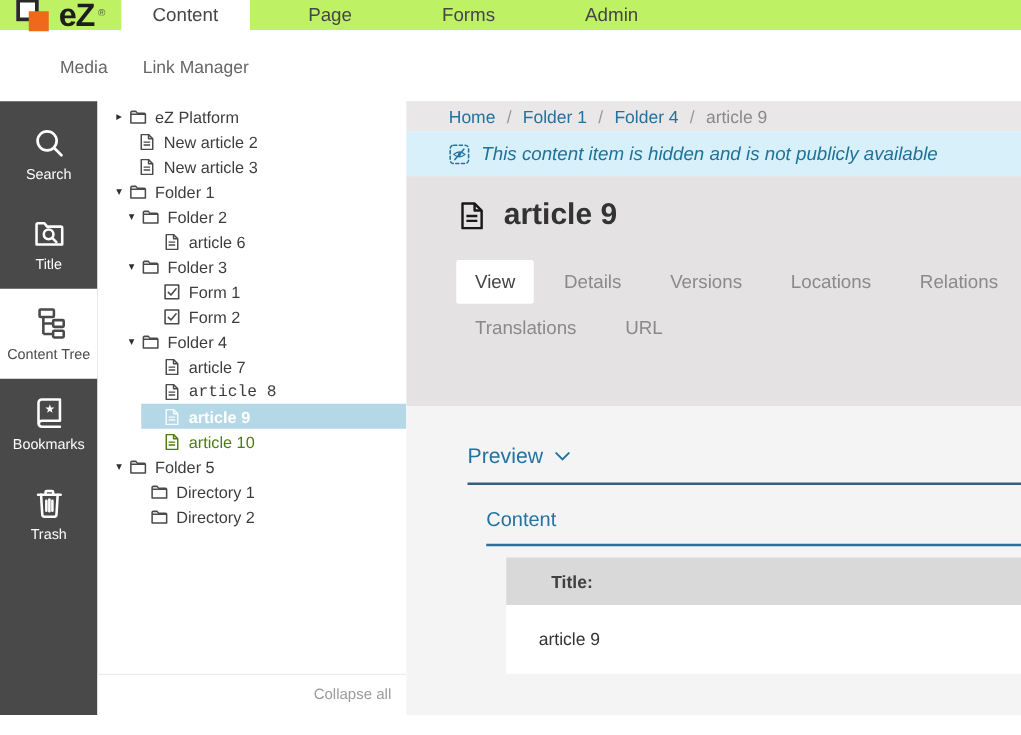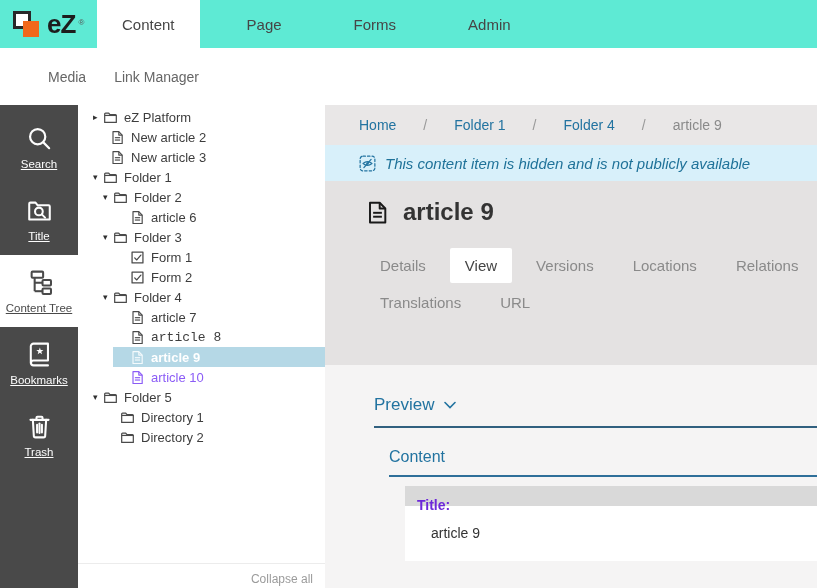--- a/index.html
+++ b/index.html
@@ -1,20 +1,20 @@
 <!DOCTYPE html>
 <html><head>
 <meta charset="utf-8">
 <style>
   * { box-sizing: border-box; }
   body { margin:0; background:#fff; font-family:"Liberation Sans", sans-serif; }
   .app { width:817px; height:588px; overflow:hidden; position:relative; background:#fff; }
 
   
-  .topbar { height:48px; background:#5eead4; display:flex; align-items:stretch; }
+  .topbar { height:24px; background:#bef264; display:flex; align-items:stretch; }
   .logo { width:97px; display:flex; align-items:center; padding-left:13px; cursor:pointer; }
   .logo-mark { width:30px; height:32px; position:relative; flex:none; }
   .sq-white { position:absolute; left:0; top:3px; width:18px; height:18px; background:#fff; border:3px solid #282828; }
   .sq-orange { position:absolute; left:10px; top:13px; width:16px; height:16px; background:#f0681a; }
   .logo-text { font-size:26px; font-weight:700; color:#1d1d1d; letter-spacing:-1px; position:relative; margin-left:4px; line-height:30px; }
   .logo-reg { font-size:8px; font-weight:400; color:#555; position:absolute; top:-1px; right:-8px; }
   .top-tabs { display:flex; flex:1; }
   .top-tab { padding:0 25px; margin-right:22px; display:flex; align-items:center; font-size:15px; color:#464646; cursor:pointer; }
   .top-tab.active { background:#fff; }
 
@@ -25,41 +25,41 @@
   .sub-item.active::after { content:""; position:absolute; left:0; right:0; bottom:0; height:6px; background:#f0681a; }
 
   
   .workspace { display:flex; height:491px; }
 
   
   .sidebar { width:78px; background:#494949; display:flex; flex-direction:column; padding-top:6px; flex:none; }
   .side-item { height:72px; display:flex; flex-direction:column; align-items:center; justify-content:center; gap:5px; color:#fdfdfd; cursor:pointer; flex:none; }
   .side-item .sicon { display:flex; }
   .side-item .sicon svg { width:29px; height:29px; display:block; }
-  .side-item .slabel { font-size:11.5px; white-space:nowrap;text-decoration:underline; }
+  .side-item .slabel { font-size:11.5px; white-space:nowrap; }
   .side-item.active { background:#ffffff; color:#4a4a4a; }
 
   
   .tree-panel { width:247px; background:#fff; position:relative; overflow:hidden; flex:none; }
   #tree-list { padding-top:2px; }
   .tree-row { display:flex; align-items:center; height:20px; cursor:pointer; white-space:nowrap; }
   .arrow { width:10px; flex:none; font-size:9px; color:#2f2f2f; line-height:20px; }
   .arrow.spacer { width:17px; }
   .ticon { width:15px; height:15px; margin-right:6px; flex:none; color:#4a4a4a; display:flex; }
   .ticon svg { width:15px; height:15px; display:block; }
   .tlabel { font-size:13px; color:#3d3d3d; }
   .tree-row.selected { background:#b5d8e6; }
   .tree-row.selected .tlabel { color:#fff; font-weight:700; }
   .tree-row.selected .ticon, .tree-row.selected .arrow { color:#f4fafc; }
-  .tree-row.dim .tlabel, .tree-row.dim .ticon { color:#8b5cf6; }
+  .tree-row.dim .tlabel, .tree-row.dim .ticon { color:#4d7c0f; }
   .collapse-bar { position:absolute; left:0; right:0; bottom:0; border-top:1px solid #ececec; padding:8px 12px 10px; text-align:right; color:#9b9b9b; font-size:12px; background:#fff; cursor:pointer; }
 
   
   .main { flex:1; display:flex; flex-direction:column; background:#f5f4f4; min-width:0; }
-  .breadcrumb-bar { height:40px; background:#e9e7e7; display:flex; align-items:center; padding-left:34px; font-size:14px; flex:none;gap:18px; }
+  .breadcrumb-bar { height:24px; background:#e9e7e7; display:flex; align-items:center; padding-left:34px; font-size:14px; flex:none; }
   .bc-link { color:#2273a0; cursor:pointer; }
   .bc-sep { color:#999; margin:0 9px; }
   .bc-current { color:#8a8a8a; }
   .notice-bar { height:36px; background:#d8f0fa; display:flex; align-items:center; padding-left:34px; color:#1f7299; font-style:italic; font-size:15px; gap:9px; flex:none; }
   #notice-icon { display:flex; color:#2273a0; }
   #notice-icon svg { width:17px; height:17px; display:block; }
 
   .header-block { height:184px; background:#e4e2e2; padding:16px 0 0 40px; flex:none; }
   .title-row { display:flex; align-items:flex-start; }
   #header-icon { display:flex; color:#191919; margin-top:1px; }
@@ -72,21 +72,21 @@
   .ctab.active { background:#fff; color:#444; border-radius:2px; }
 
   .content { flex:1; padding-top:30px; overflow:hidden; background:#f5f4f4; }
   .preview-row { margin-left:49px; display:flex; align-items:center; gap:10px; color:#2273a0; font-size:17px; cursor:pointer; width:max-content; }
   #preview-chevron { display:flex; color:#2273a0; }
   #preview-chevron svg { width:12px; height:8px; display:block; }
   .preview-rule { margin-left:49px; margin-top:11px; border-bottom:2px solid #31607f; }
   .section-head { margin:20px 0 0 64px; color:#2273a0; font-size:16px; }
   .section-rule { margin-left:64px; margin-top:9px; border-bottom:2px solid #2e6f99; }
   #fields { margin-left:80px; margin-top:9px; }
-  .f-head { background:#d9d9d9; height:20px; line-height:38px; padding-left:12px; font-weight:700; font-size:14px; color:#6d28d9; }
+  .f-head { background:#d9d9d9; height:38px; line-height:38px; padding-left:36px; font-weight:700; font-size:14px; color:#404040; }
   .f-val { background:#fff; height:55px; line-height:55px; padding-left:26px; font-size:14px; color:#333; }
 </style>
 </head>
 <body>
 
 <div class="app">
 
   <div class="topbar">
     <div class="logo">
       <span class="logo-mark">
@@ -400,22 +400,22 @@
     <path d="M3.2 1.8 h6.2 L13 5.4 v9 H3.2 z"></path>
     <path d="M9.4 1.8 V5.4 H13"></path>
     <path d="M5.2 8.2 h5.6"></path>
                 <path d="M5.2 10.7 h5.6"></path>
   </svg>
             </span>
           <span class="page-title">article 9</span>
         </div>
         <div id="content-tabs">
             <div class="tab-row">
+              <div class="ctab active">View</div>
               <div class="ctab">Details</div>
-              <div class="ctab active">View</div>
               <div class="ctab">Versions</div>
               <div class="ctab">Locations</div>
               <div class="ctab">Relations</div>
             </div>
             <div class="tab-row">
               <div class="ctab">Translations</div>
               <div class="ctab">URL</div>
             </div>
           </div>
       </div>

